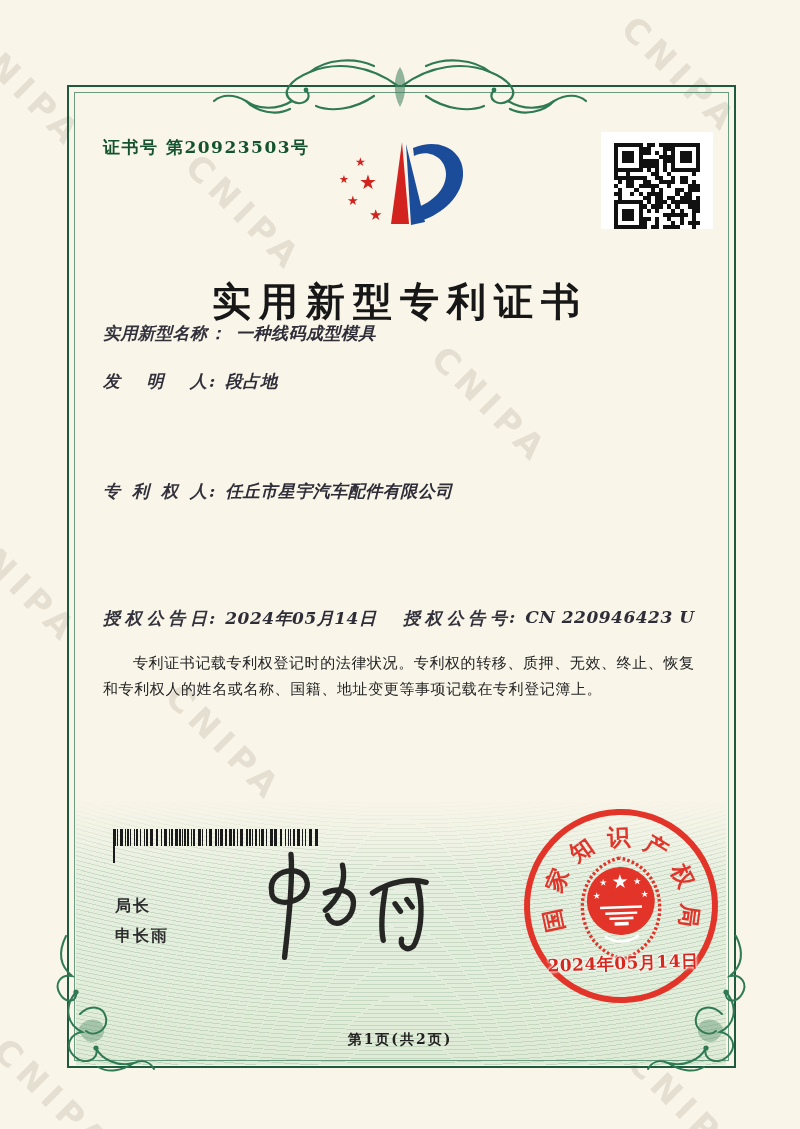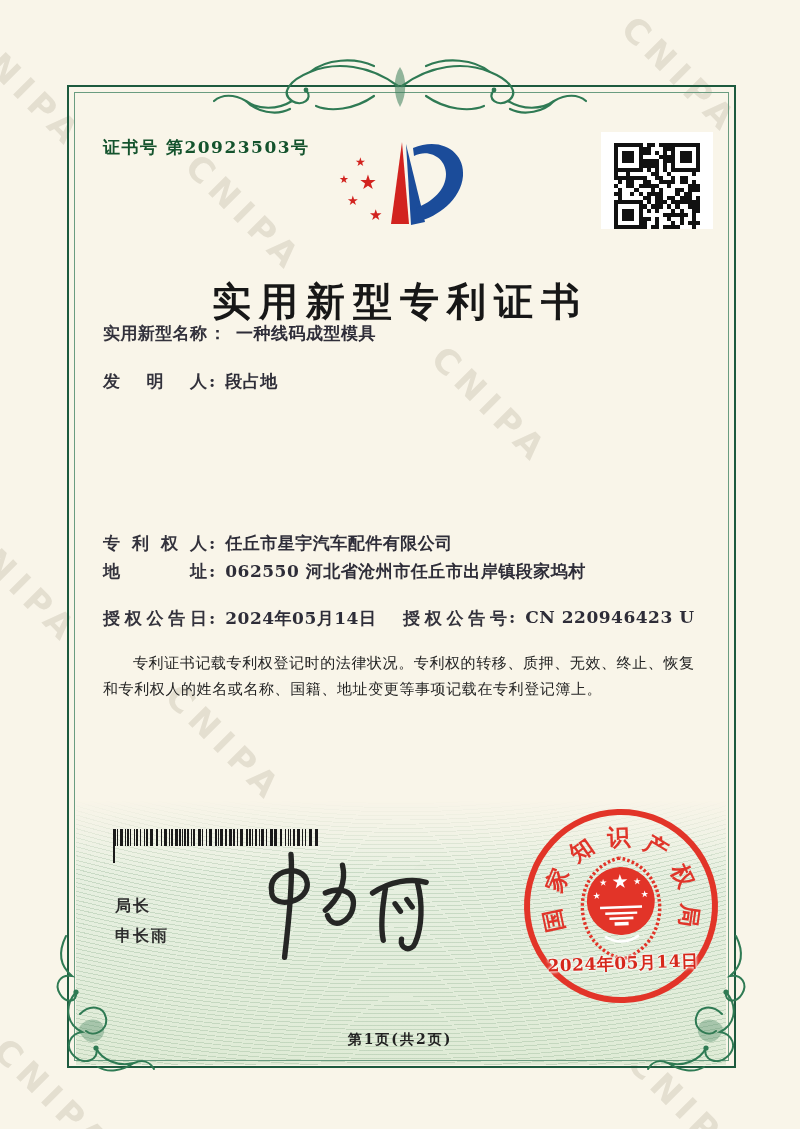--- a/index.html
+++ b/index.html
@@ -35,21 +35,21 @@
       letter-spacing:1.5px;color:#14532d;z-index:6;}
   .logo{position:absolute;left:333px;top:136px;width:152px;height:102px;z-index:6;}
   .logo .star{position:absolute;color:#d2231f;line-height:1;}
   .qr-panel{position:absolute;left:601px;top:132px;width:112px;height:97px;background:#fff;z-index:6;}
   .qr-panel svg{position:absolute;left:13px;top:11px;}
 
   .title{position:absolute;left:0;top:249px;width:100%;text-align:center;
       font-size:39px;font-weight:700;letter-spacing:8px;color:#171717;z-index:6;margin-top:26px;}
 
   
-  .field-row{position:absolute;left:103px;width:606px;font-size:17px;color:#2e2d38;z-index:6;}
+  .field-row{position:absolute;left:103px;width:606px;font-size:17px;color:#2e2d38;z-index:6;font-style:italic;}
   .f-label{display:inline-block;width:104px;text-align:justify;text-align-last:justify;
       font-weight:600;color:#33323c;vertical-align:top;}
   .f-colon{font-weight:600;margin:0 10px 0 2px;}
   .f-value{font-weight:700;letter-spacing:.5px;}
   .f-pair2{position:absolute;left:300px;top:0;white-space:nowrap;}
 
   
   .body-text{position:absolute;left:103px;top:650px;width:598px;z-index:6;
       font-size:15px;line-height:1.74;letter-spacing:.6px;color:#242424;font-weight:500;}
   .body-text p{margin:0 0 7px 0;text-indent:2em;}
@@ -430,25 +430,22 @@
   </div>
 
   <div class="title">实用新型专利证书</div>
 
   <div class="field-row" style="top:322px">
     <span class="f-label">实用新型名称</span><span class="f-colon">：</span><span class="f-value">一种线码成型模具</span>
   </div>
   <div class="field-row" style="top:370px">
     <span class="f-label">发明人</span><span class="f-colon">:</span><span class="f-value">段占地</span>
   </div>
-  <div class="field-row" style="top:532px">
+  <div class="field-row" style="top:480px">
     <span class="f-label">专利权人</span><span class="f-colon">:</span><span class="f-value">任丘市星宇汽车配件有限公司</span>
-  </div>
-  <div class="field-row" style="top:560px">
-    <span class="f-label">地址</span><span class="f-colon">:</span><span class="f-value">062550 河北省沧州市任丘市出岸镇段家坞村</span>
   </div>
   <div class="field-row" style="top:607px">
     <span class="f-label">授权公告日</span><span class="f-colon">:</span><span class="f-value">2024年05月14日</span>
     <span class="f-pair2">
       <span class="f-label">授权公告号</span><span class="f-colon">:</span><span class="f-value">CN 220946423 U</span>
     </span>
   </div>
 
   <div class="body-text">
     <p>专利证书记载专利权登记时的法律状况。专利权的转移、质押、无效、终止、恢复和专利权人的姓名或名称、国籍、地址变更等事项记载在专利登记簿上。</p>

